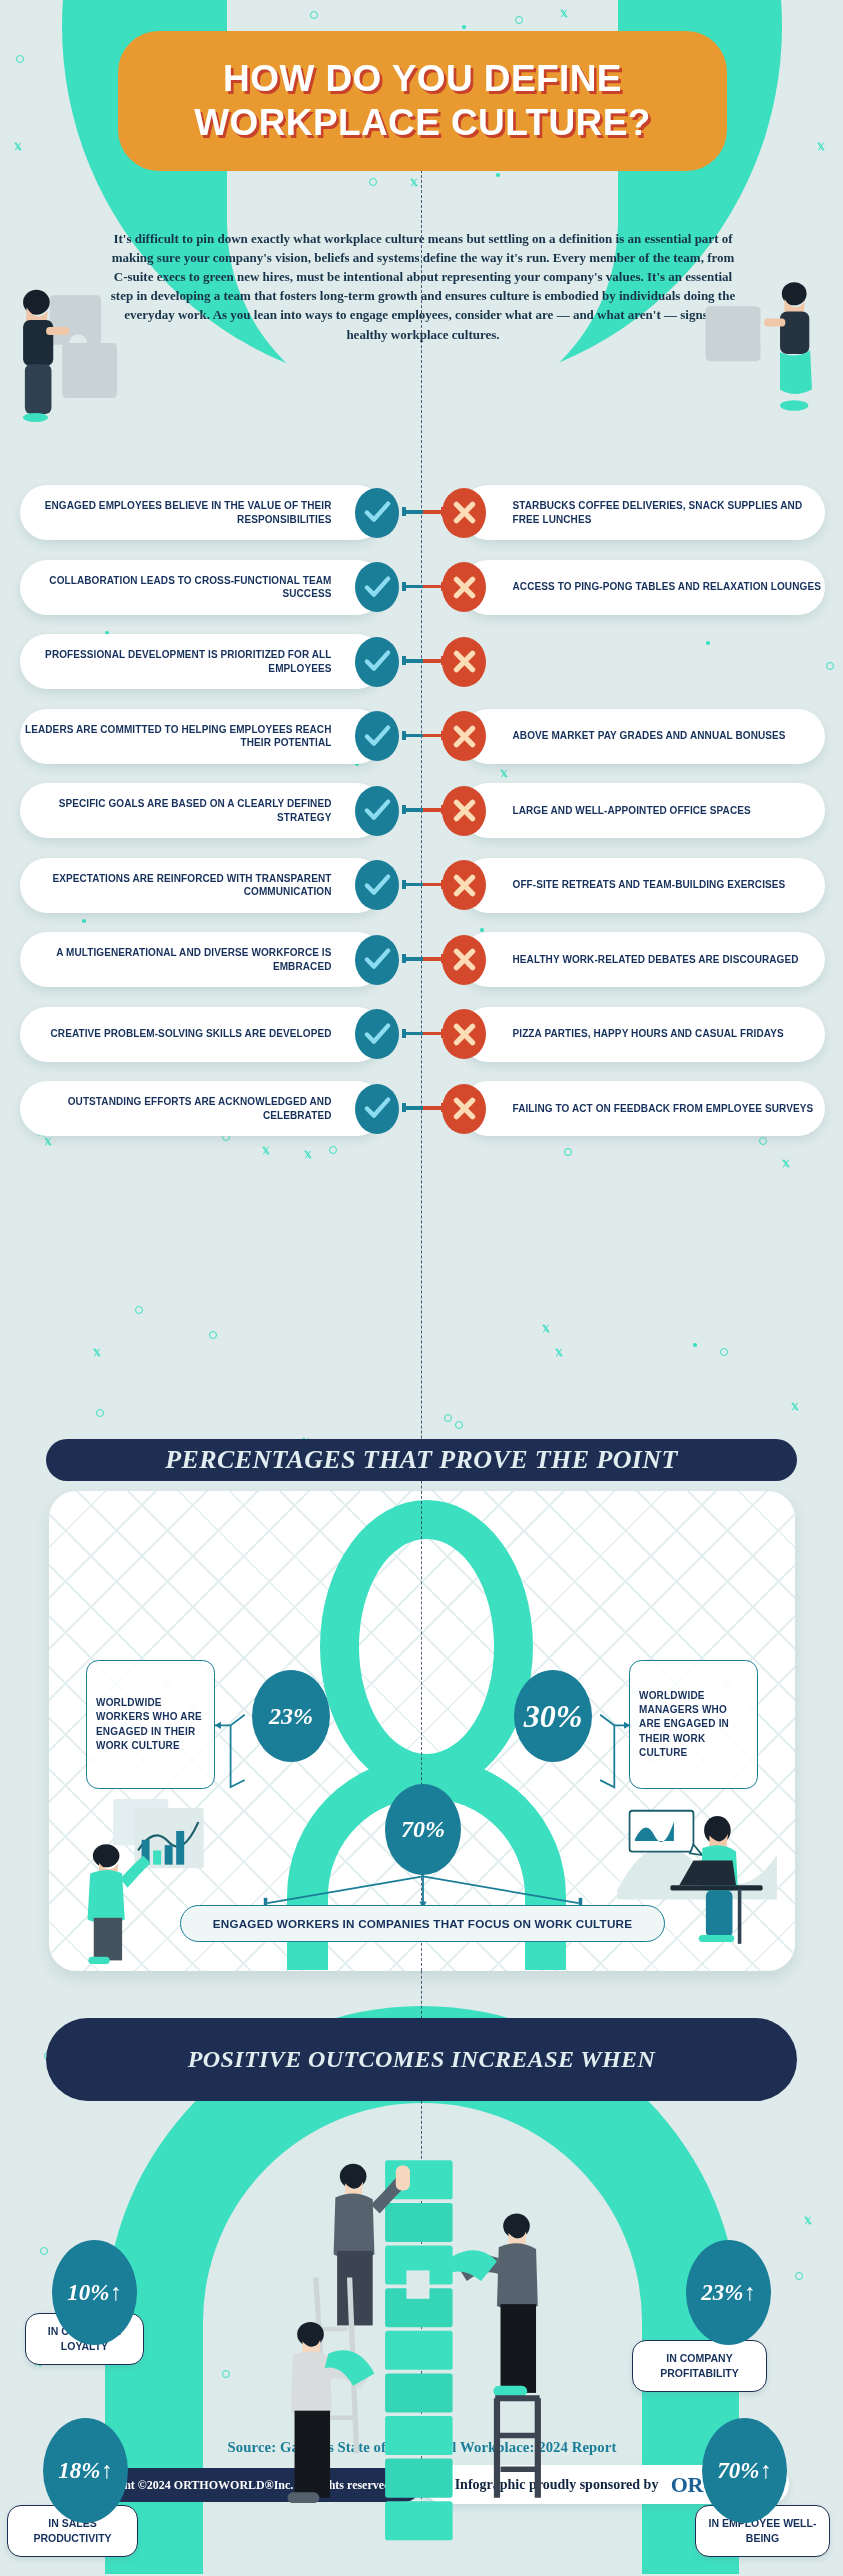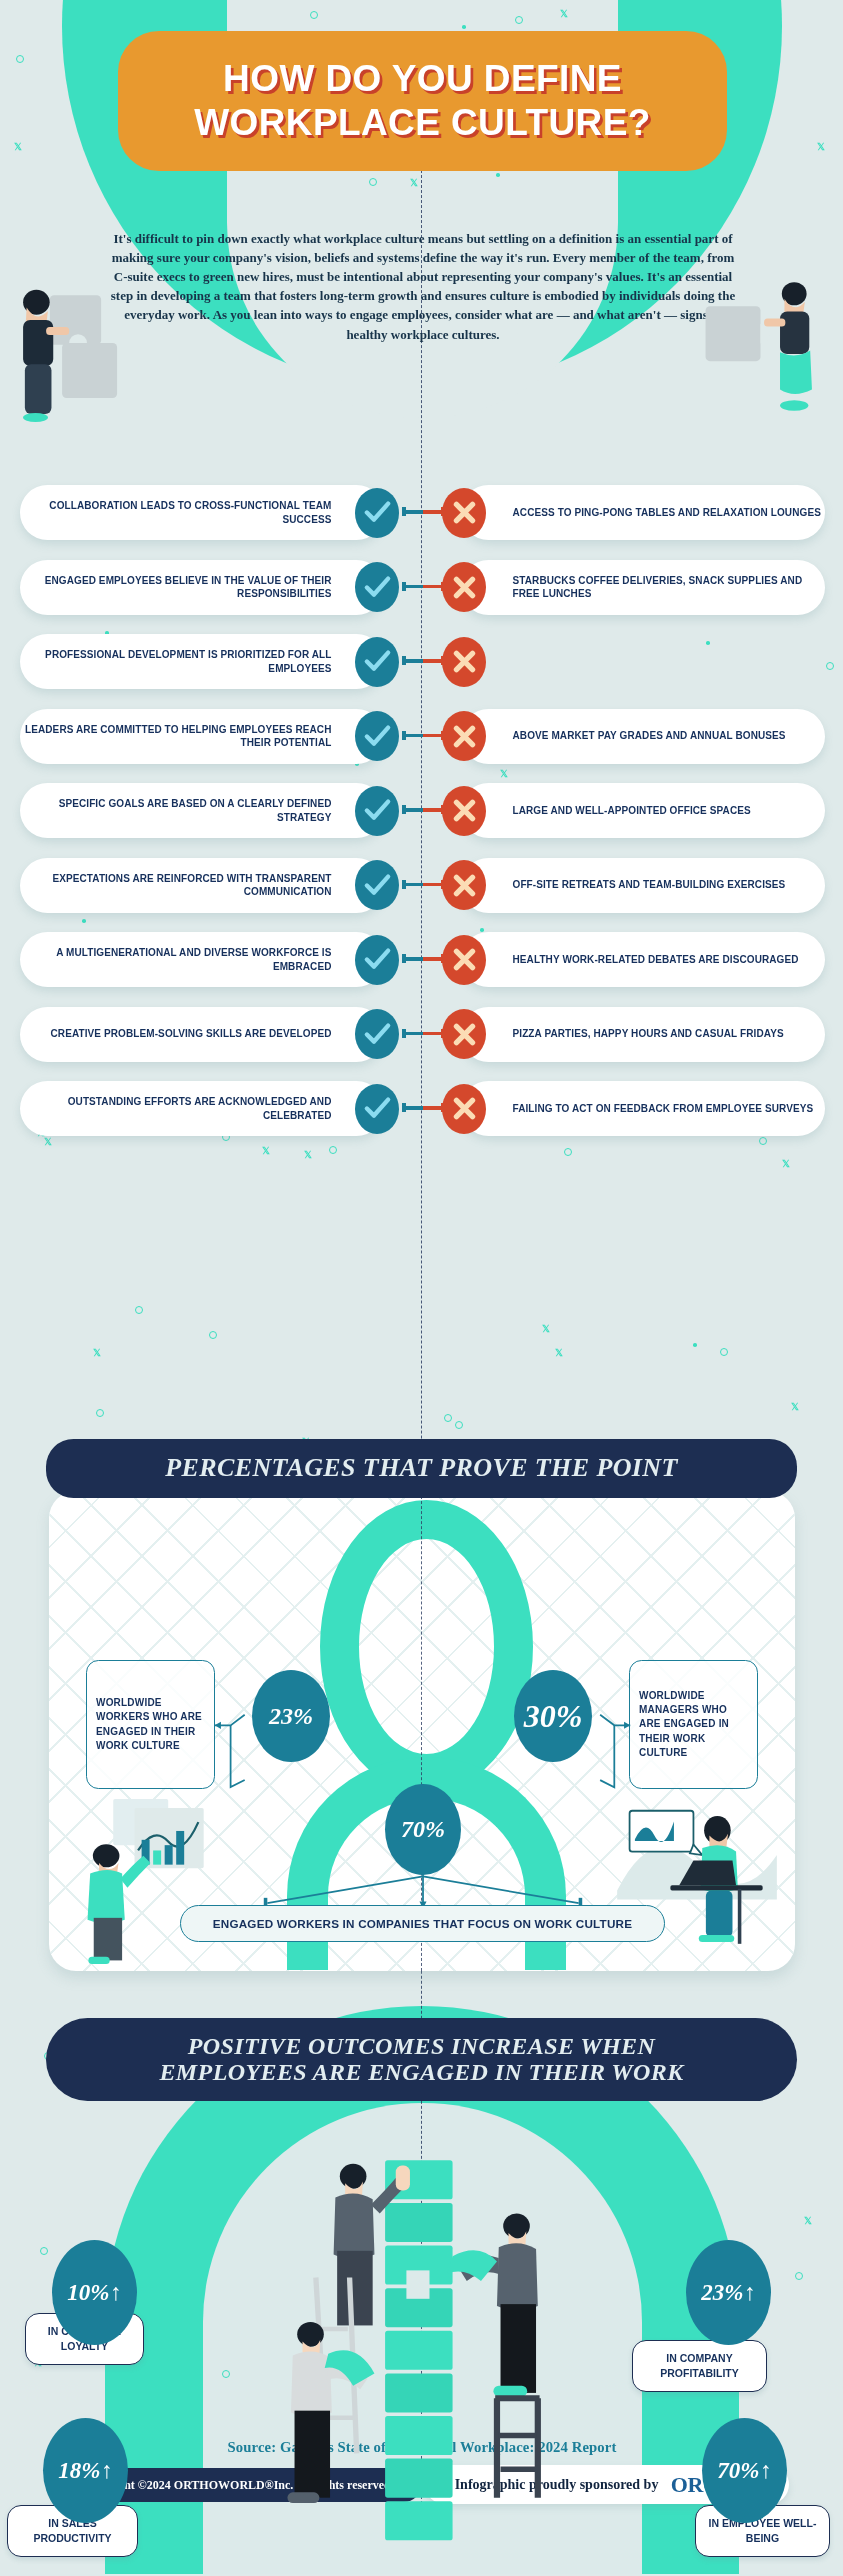--- a/index.html
+++ b/index.html
@@ -174,21 +174,21 @@
     position: absolute;
     left: 238px; top: 266px;
     width: 279px; height: 213px;
     border: 41px solid #3cdfc0;
     border-bottom: none;
     border-radius: 139px 139px 0 0;
   }
   .banner {
     position: absolute;
     left: 46px; top: 0;
-    width: 751px; height: 59px;
+    width: 751px; height: 42px;
     background: #1d2e52;
     border-radius: 27.5px;
     display: flex; align-items: center; justify-content: center;
     z-index: 6;
     padding: 0 25px;
   }
   .banner-text {
     font-family: "Liberation Serif", serif;
     font-style: italic;
     font-weight: 700;
@@ -419,61 +419,61 @@
     <rect x="88" y="78" width="33" height="48" rx="8" fill="#263340"></rect>
     <path d="M88 124 q18 8 34 -2 l2 44 q-20 10 -36 0 z" fill="#3cdfc0"></path>
     <rect x="70" y="86" width="24" height="9" rx="4" fill="#f0c7a8"></rect>
     <ellipse cx="104" cy="184" rx="16" ry="6" fill="#3cdfc0"></ellipse>
   </svg>
 
   <div class="rows">
 
     <div class="row">
       <div class="card left">
-        <div class="card-text">COLLABORATION LEADS TO CROSS-FUNCTIONAL TEAM SUCCESS</div>
+        <div class="card-text">ENGAGED EMPLOYEES BELIEVE IN THE VALUE OF THEIR RESPONSIBILITIES</div>
       </div>
       <div class="connector l"></div>
       <div class="conn-cap" style="left:402px;background:#1b7e98;"></div>
       <div class="connector r"></div>
       <div class="conn-cap" style="left:441px;background:#d4482c;"></div>
       <div class="badge check">
         <svg width="27" height="23" viewBox="0 0 30 26">
             <path d="M3 13 L11 21 L27 3" stroke="#8bdcf0" stroke-width="5" fill="none" stroke-linecap="round" stroke-linejoin="round"></path>
           </svg>
       </div>
       <div class="badge cross">
         <svg width="25" height="25" viewBox="0 0 28 28">
             <path d="M5 5 L23 23 M23 5 L5 23" stroke="#fbdcb5" stroke-width="6" stroke-linecap="round"></path>
           </svg>
       </div>
       <div class="card right">
-        <div class="card-text">ACCESS TO PING-PONG TABLES AND RELAXATION LOUNGES</div>
+        <div class="card-text">STARBUCKS COFFEE DELIVERIES, SNACK SUPPLIES AND FREE LUNCHES</div>
       </div>
     </div>
 
     <div class="row">
       <div class="card left">
-        <div class="card-text">ENGAGED EMPLOYEES BELIEVE IN THE VALUE OF THEIR RESPONSIBILITIES</div>
+        <div class="card-text">COLLABORATION LEADS TO CROSS-FUNCTIONAL TEAM SUCCESS</div>
       </div>
       <div class="connector l"></div>
       <div class="conn-cap" style="left:402px;background:#1b7e98;"></div>
       <div class="connector r"></div>
       <div class="conn-cap" style="left:441px;background:#d4482c;"></div>
       <div class="badge check">
         <svg width="27" height="23" viewBox="0 0 30 26">
             <path d="M3 13 L11 21 L27 3" stroke="#8bdcf0" stroke-width="5" fill="none" stroke-linecap="round" stroke-linejoin="round"></path>
           </svg>
       </div>
       <div class="badge cross">
         <svg width="25" height="25" viewBox="0 0 28 28">
             <path d="M5 5 L23 23 M23 5 L5 23" stroke="#fbdcb5" stroke-width="6" stroke-linecap="round"></path>
           </svg>
       </div>
       <div class="card right">
-        <div class="card-text">STARBUCKS COFFEE DELIVERIES, SNACK SUPPLIES AND FREE LUNCHES</div>
+        <div class="card-text">ACCESS TO PING-PONG TABLES AND RELAXATION LOUNGES</div>
       </div>
     </div>
 
     <div class="row">
       <div class="card left">
         <div class="card-text">PROFESSIONAL DEVELOPMENT IS PRIORITIZED FOR ALL EMPLOYEES</div>
       </div>
       <div class="connector l"></div>
       <div class="conn-cap" style="left:402px;background:#1b7e98;"></div>
       <div class="connector r"></div>
@@ -709,21 +709,20 @@
 
     <div class="banner">
       <div class="banner-text">PERCENTAGES THAT PROVE THE POINT</div>
     </div>
   </div>
 
   <div class="outcomes">
     <div class="banner two-line" style="left:46px;top:0;width:751px;">
       <div class="banner-text">
         <div>POSITIVE OUTCOMES INCREASE WHEN</div>
-        <div>EMPLOYEES ARE ENGAGED IN THEIR WORK</div>
       </div>
     </div>
 
     <svg style="position:absolute;left:275px;top:142px;z-index:5;" width="293" height="409" viewBox="0 0 330 460">
       <rect x="124" y="0" width="76" height="44" rx="3" fill="#3cdfc0"></rect>
       <rect x="124" y="48" width="76" height="44" rx="3" fill="#35d5b7"></rect>
       <rect x="124" y="96" width="76" height="44" rx="3" fill="#3cdfc0"></rect>
       <rect x="124" y="144" width="76" height="44" rx="3" fill="#35d5b7"></rect>
       <rect x="124" y="192" width="76" height="44" rx="3" fill="#3cdfc0"></rect>
       <rect x="124" y="240" width="76" height="44" rx="3" fill="#35d5b7"></rect>

